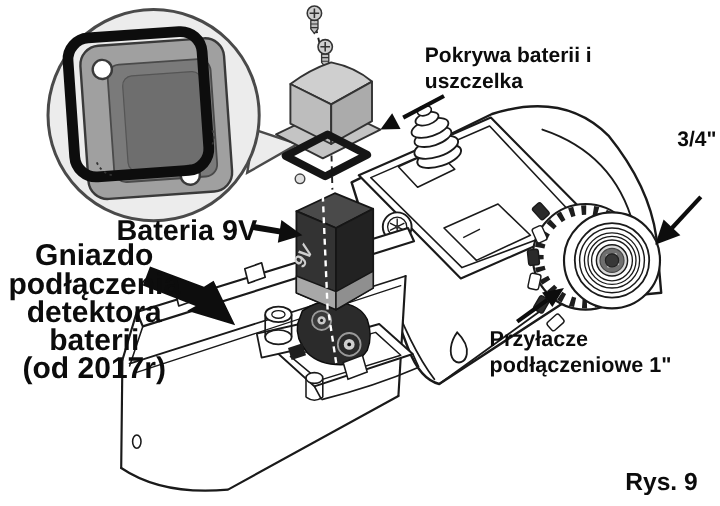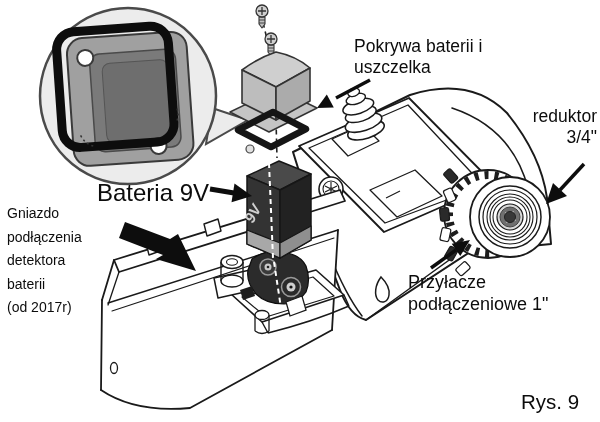--- a/index.html
+++ b/index.html
@@ -2,28 +2,28 @@
 <html><head>
 <meta charset="utf-8">
 <style>
   html,body{margin:0;padding:0;background:#fff;}
   #canvas{
     position:relative;width:600px;height:422px;background:#ffffff;
     overflow:hidden;font-family:"Liberation Sans",sans-serif;
   }
   #diagram-svg{position:absolute;left:0;top:0;}
   .label{
-    position:absolute;font-weight:400;color:#0c0c0c;white-space:nowrap;
+    position:absolute;font-weight:700;color:#0c0c0c;white-space:nowrap;
     z-index:5;font-family:"Liberation Sans",sans-serif;
   }
   .label span{display:block;}
   #label-pokrywa{left:354px;top:36px;font-size:17.5px;line-height:21px;}
   #label-zdejmowany{right:3px;top:106px;font-size:17.5px;line-height:21px;text-align:right;}
   #label-bateria{left:97px;top:179px;font-size:24px;}
-  #label-gniazdo{left:7px;top:202px;font-size:14px;line-height:23.5px;}
+  #label-gniazdo{left:7px;top:202px;font-size:25px;line-height:23.5px;text-align:center;}
   #label-przylacze{left:408px;top:271px;font-size:18px;line-height:22px;}
   #label-rys{left:521px;top:390px;font-size:20.5px;}
 </style>
 </head>
 <body>
 
 <div id="canvas">
 
 <svg id="diagram-svg" width="600" height="422" viewBox="0 0 600 422">
 
@@ -200,21 +200,20 @@
     </g>
   </g>
 </svg>
 
   <div class="label" id="label-pokrywa">
     <span>Pokrywa baterii i</span>
     <span>uszczelka</span>
   </div>
 
   <div class="label" id="label-zdejmowany">
-    <span>reduktor</span>
     <span>3/4"</span>
   </div>
 
   <div class="label" id="label-bateria">
     <span>Bateria 9V</span>
   </div>
 
   <div class="label" id="label-gniazdo">
     <span>Gniazdo</span>
     <span>podłączenia</span>

